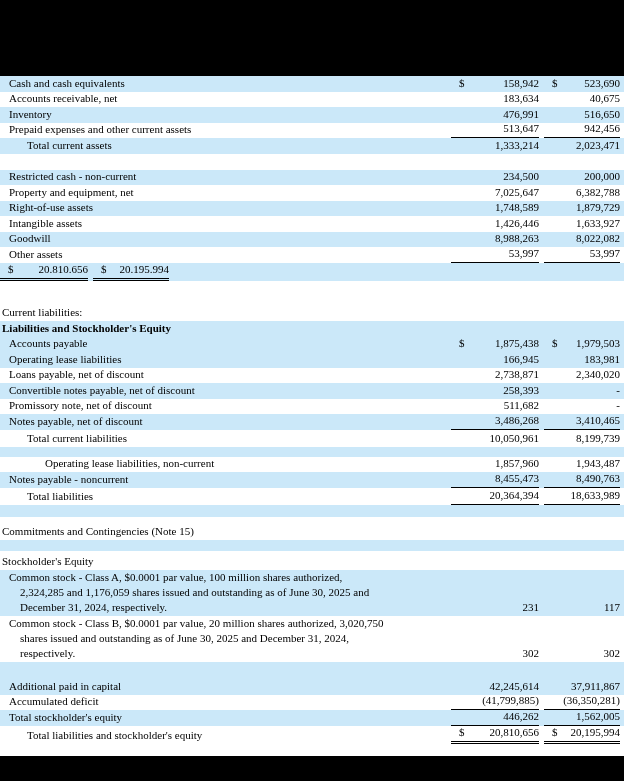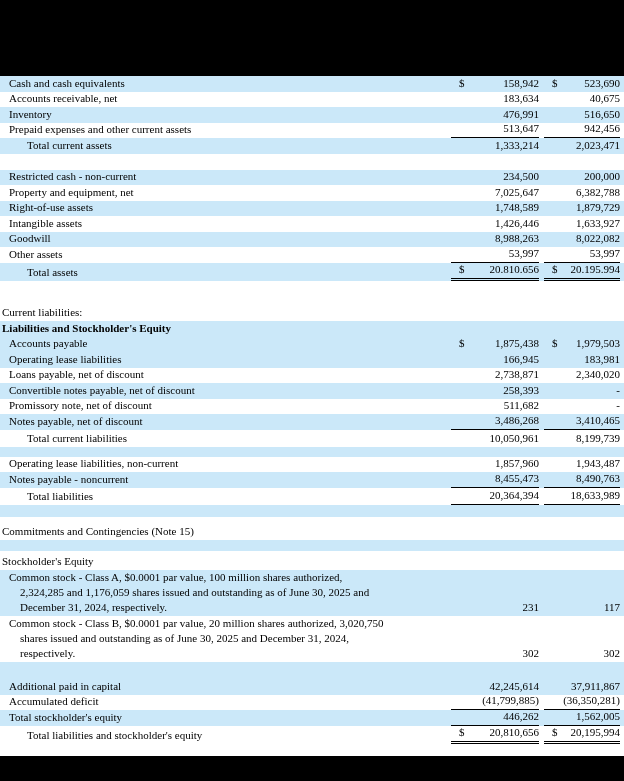--- a/index.html
+++ b/index.html
@@ -140,21 +140,20 @@
       <div class="row" style="height: 15.5px;">
         <div class="label ind1">Other assets</div>
         <div class="cell c1 under">
           <span class="num">53,997</span>
         </div>
         <div class="cell c2 under">
           <span class="num">53,997</span>
         </div>
       </div>
       <div class="row blue" style="height: 18px;">
-        <div class="label ind2">Total assets</div>
         <div class="cell c1 double">
           <span class="d">$</span>
           <span class="num">20.810.656</span>
         </div>
         <div class="cell c2 double">
           <span class="d">$</span>
           <span class="num">20.195.994</span>
         </div>
       </div>
       <div class="row" style="height: 25px;">
@@ -235,21 +234,21 @@
         </div>
         <div class="cell c2">
           <span class="num">8,199,739</span>
         </div>
       </div>
       <div class="row blue" style="height: 10px;">
         <div class="label ind1"></div>
         <div class="cell c1"></div>
         <div class="cell c2"></div>
       </div>
-      <div class="row" style="height: 15.5px;">
+      <div class="row" style="height: 15.5px; padding-left: 36px;">
         <div class="label ind1">Operating lease liabilities, non-current</div>
         <div class="cell c1">
           <span class="num">1,857,960</span>
         </div>
         <div class="cell c2">
           <span class="num">1,943,487</span>
         </div>
       </div>
       <div class="row blue" style="height: 15.5px;">
         <div class="label ind1">Notes payable - noncurrent</div>

